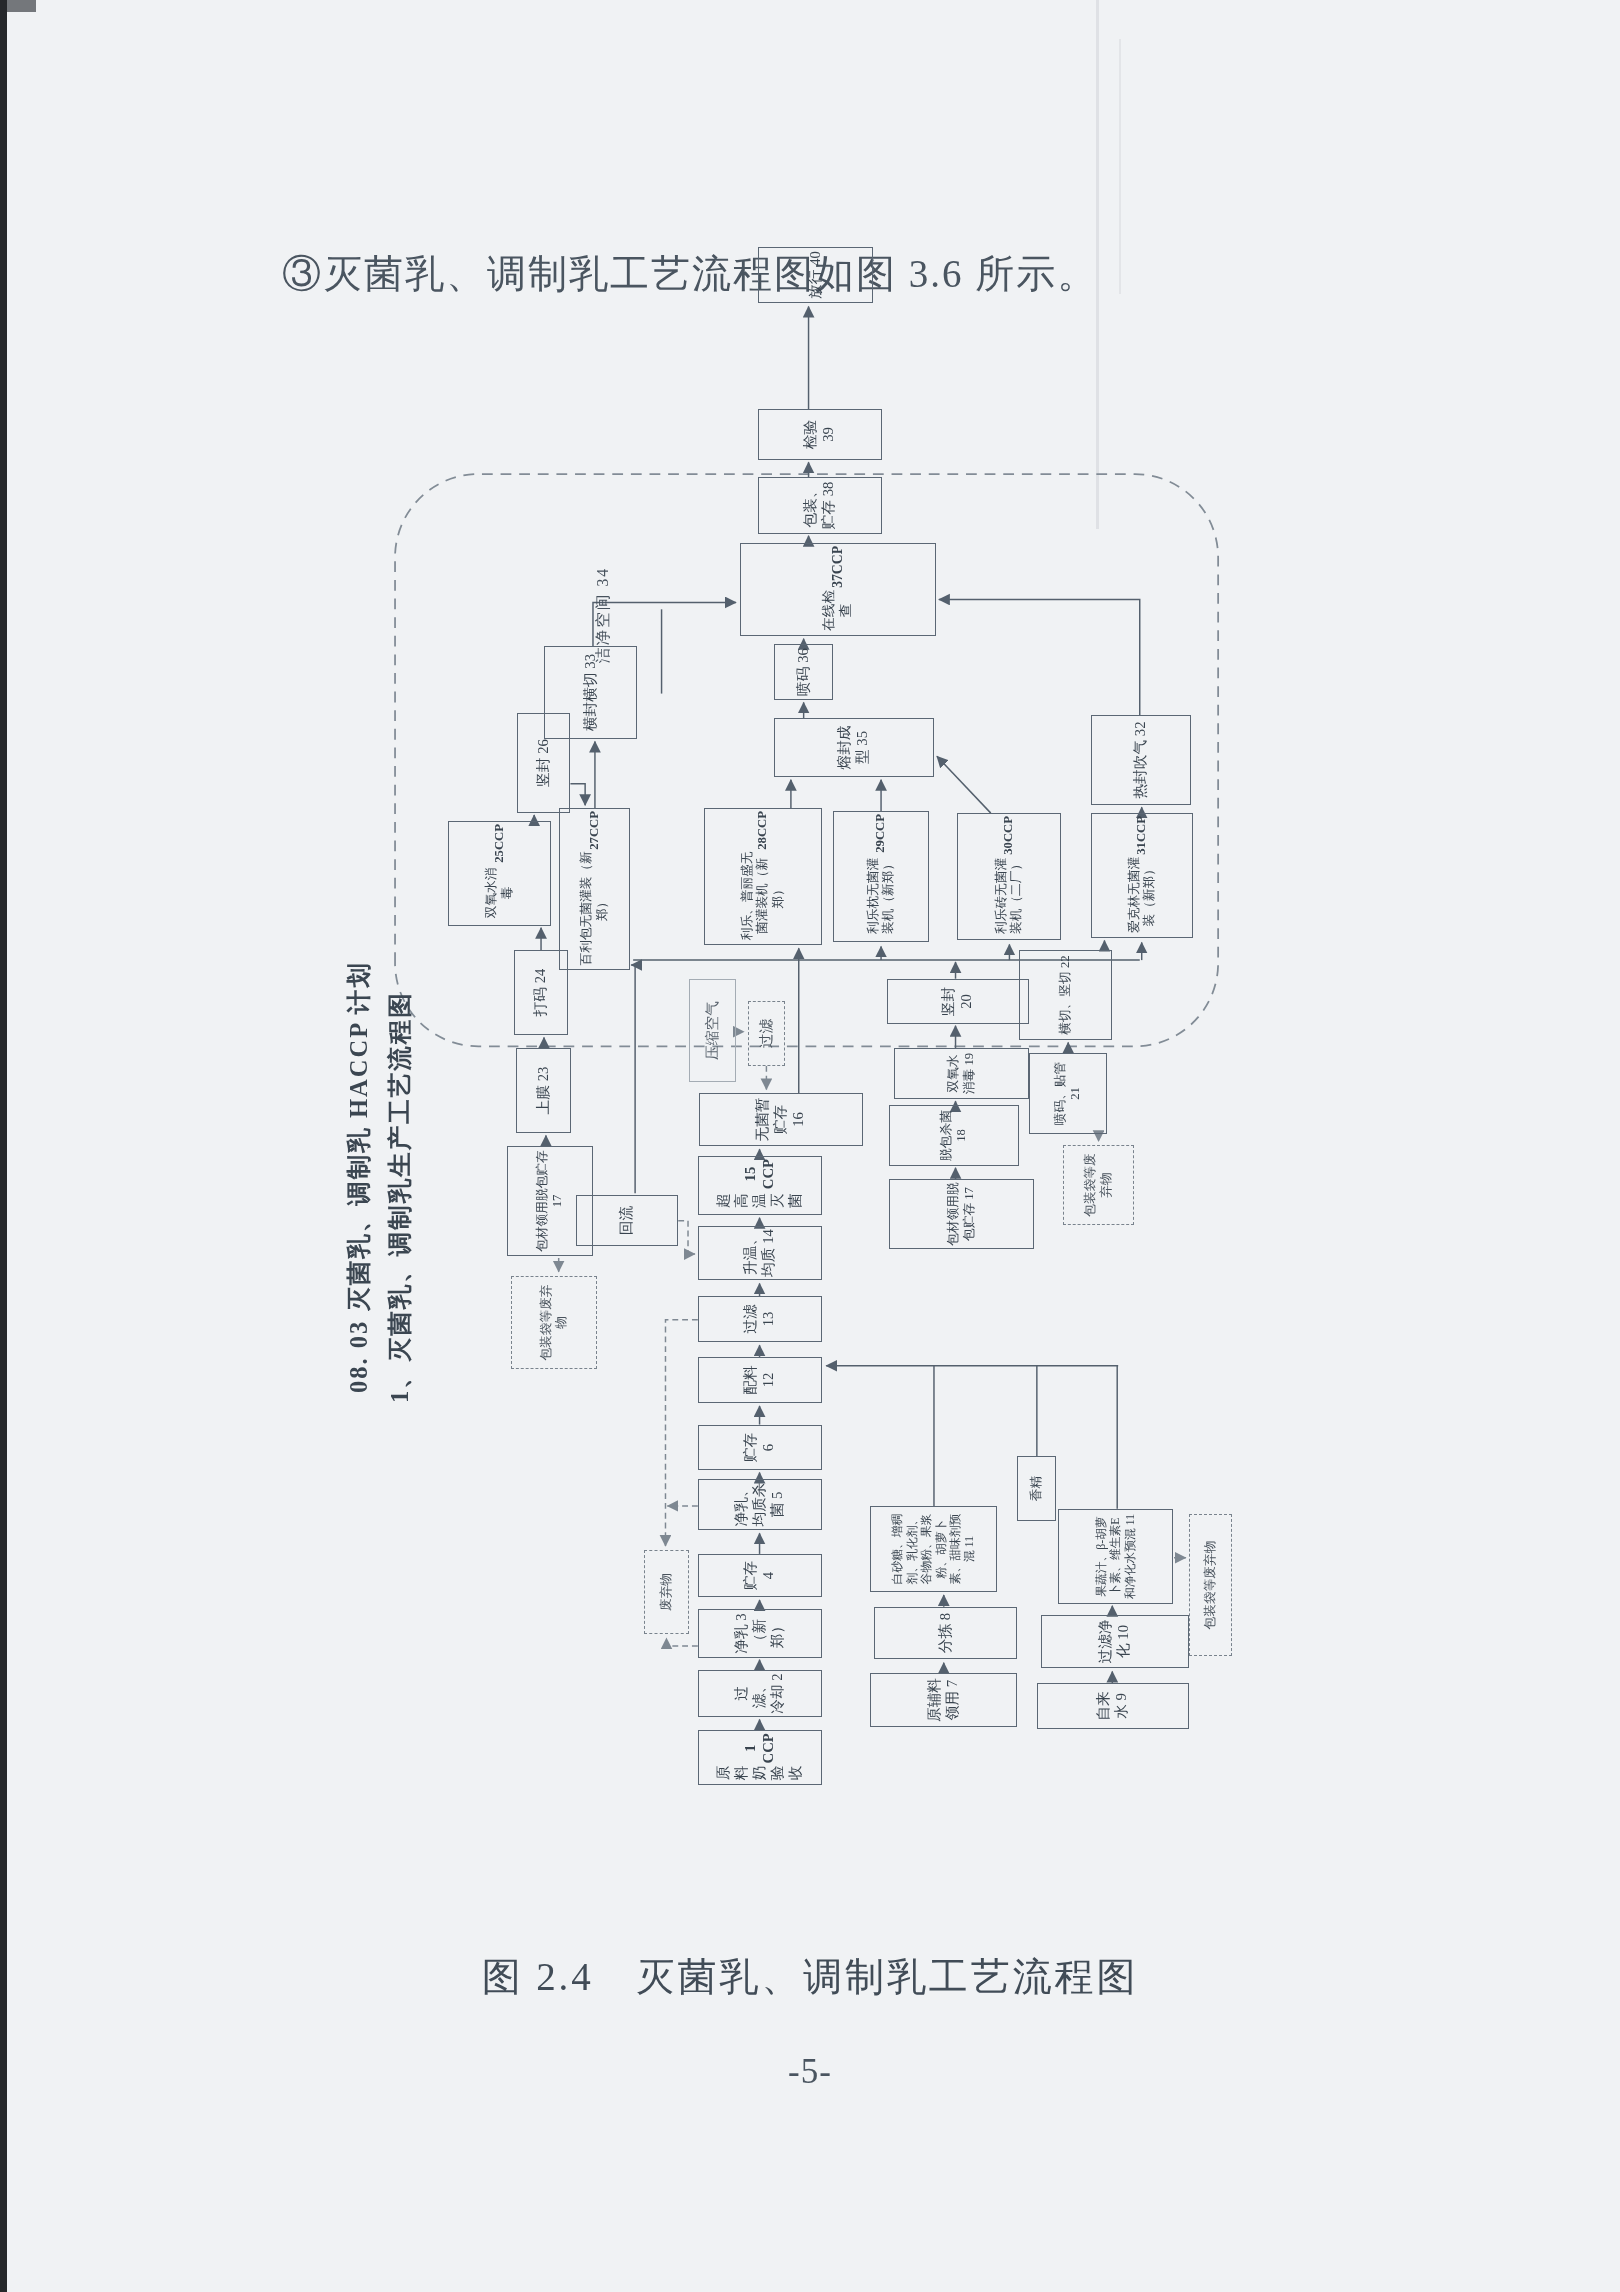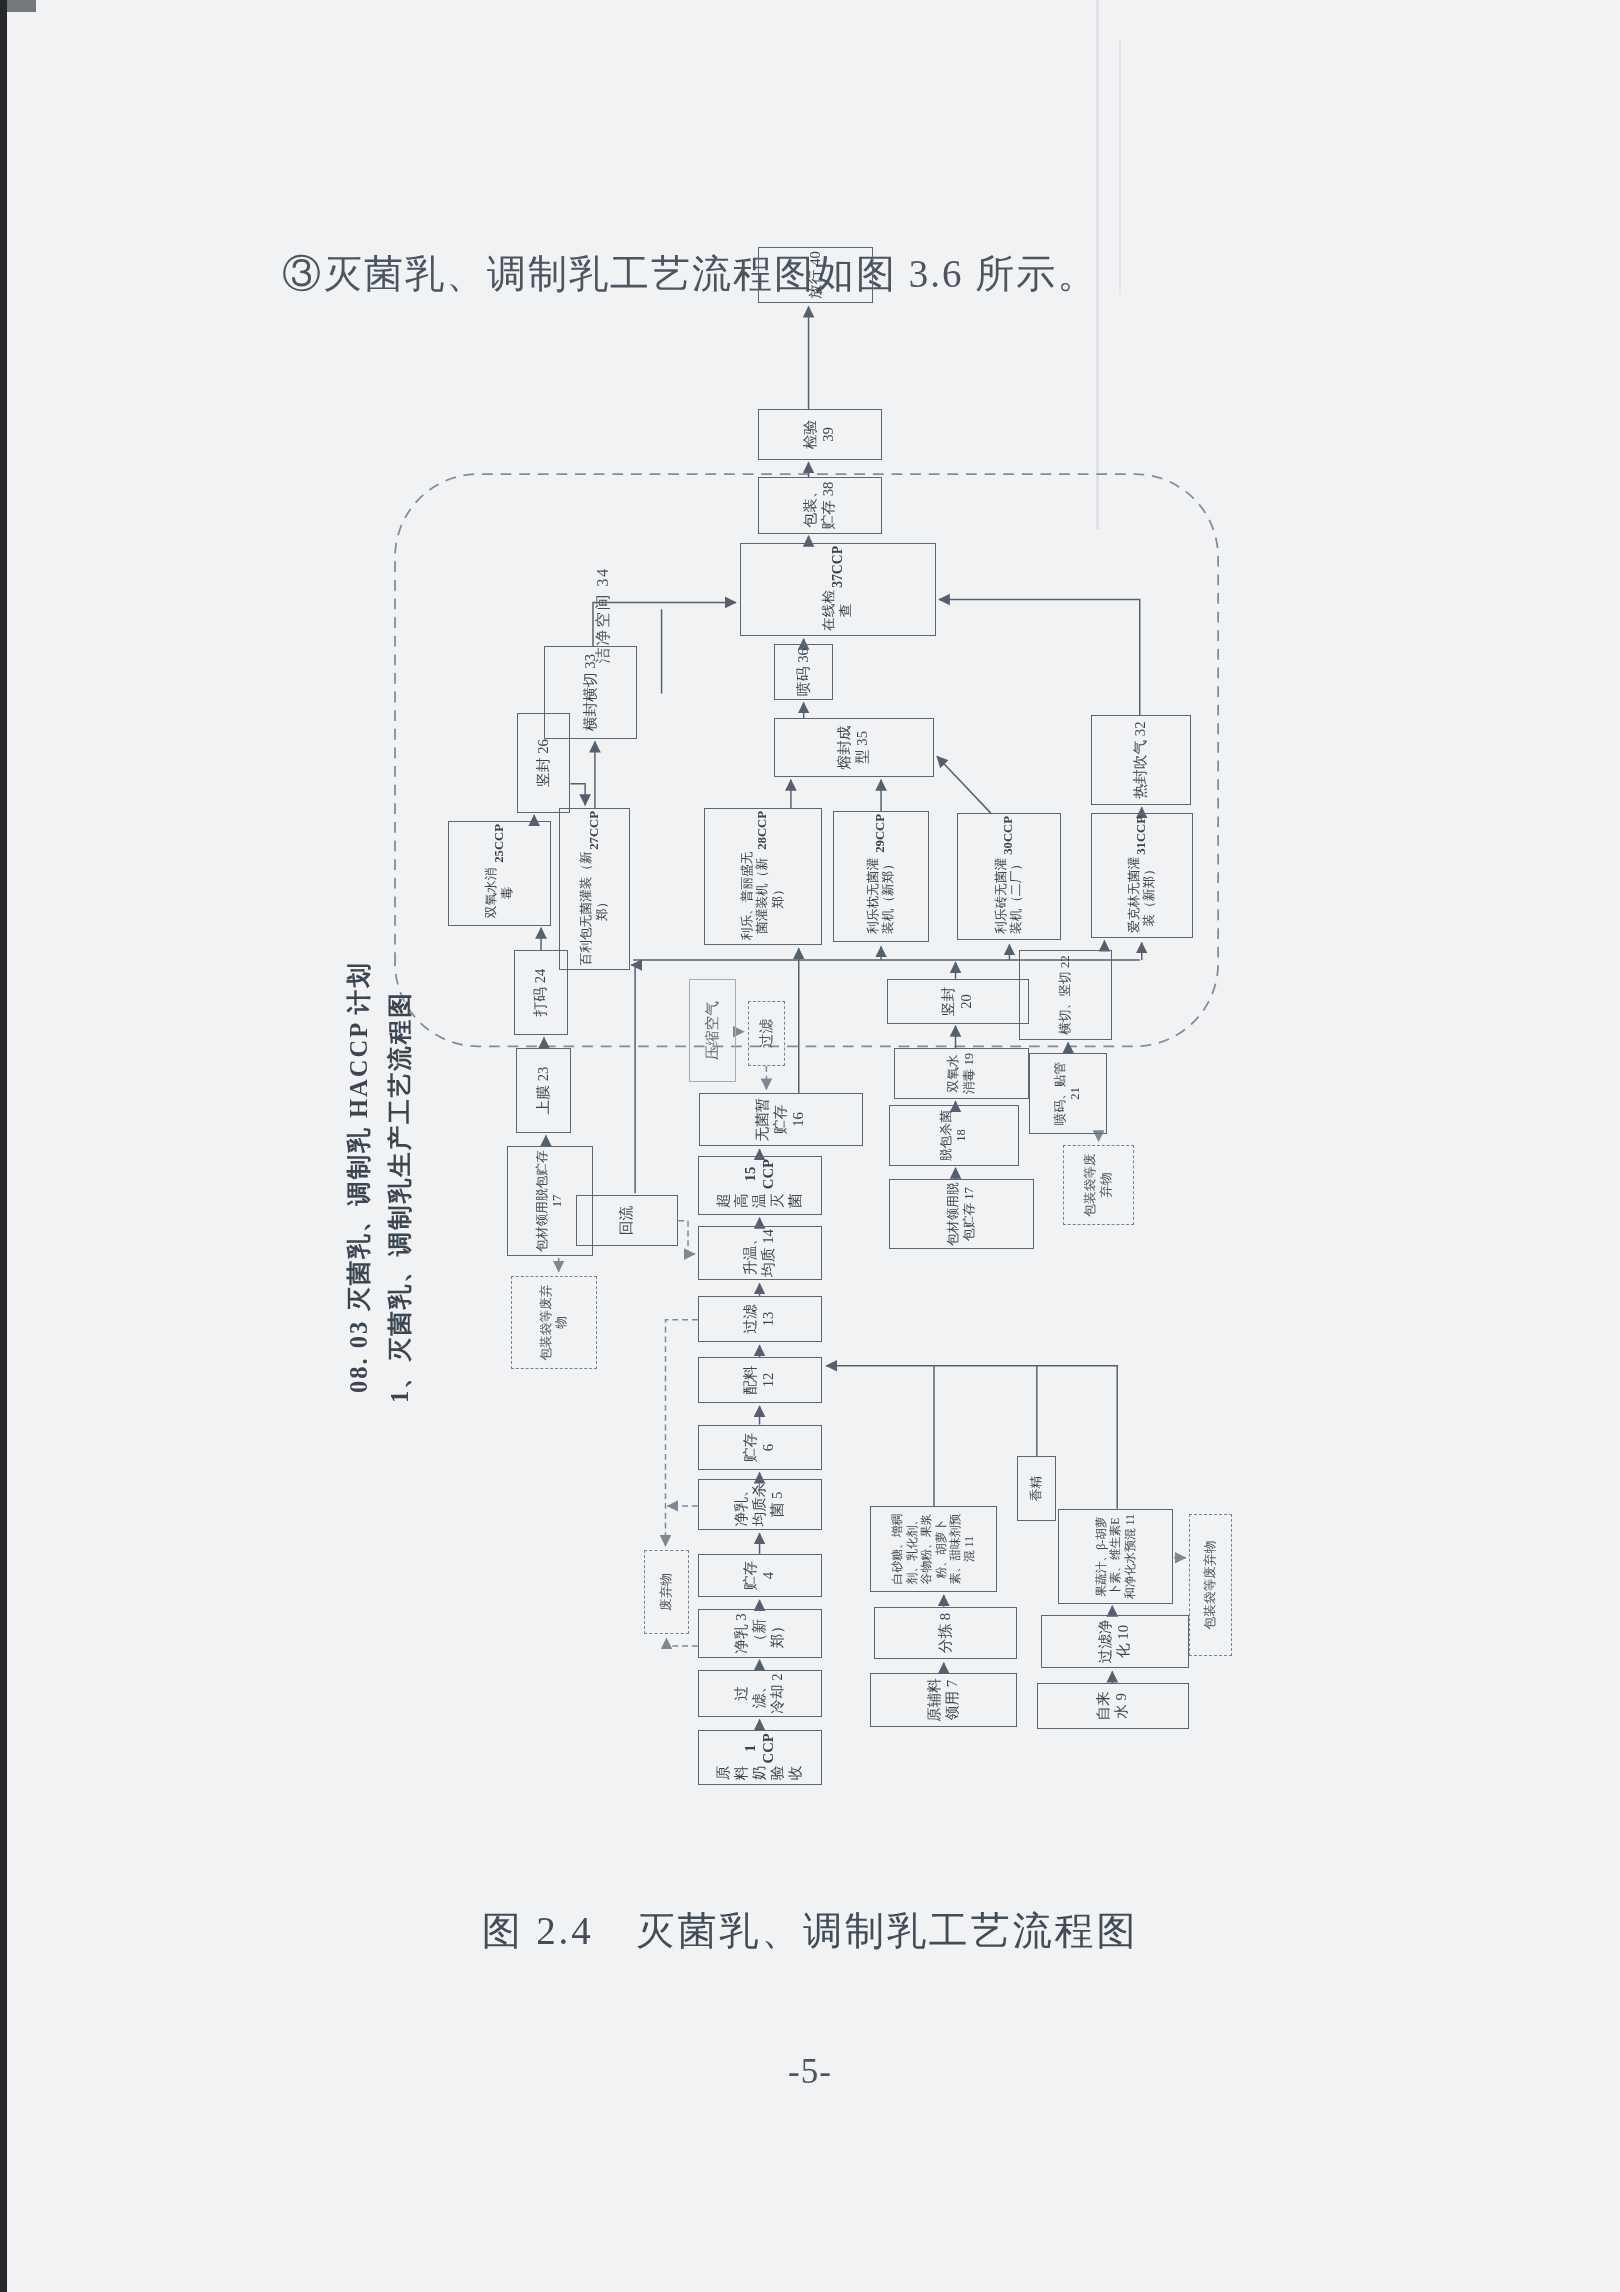--- a/index.html
+++ b/index.html
@@ -3,21 +3,21 @@
 <meta charset="utf-8">
 <style>
   html,body{margin:0;padding:0;background:#9a9da1;}
   .page{position:relative;width:1620px;height:2293px;background:#f0f2f4;overflow:hidden;
         font-family:"Liberation Serif",serif;}
   .scan-edge-left{position:absolute;left:0;top:0;width:6.9px;height:2293px;background:#26282b;}
   .scan-smudge{position:absolute;left:6.9px;top:0;width:29px;height:11.8px;background:#4b4e53;opacity:.75;}
   .scan-line-1{position:absolute;left:1096px;top:0;width:2.9px;height:529px;background:#dfe1e5;}
   .scan-line-2{position:absolute;left:1119px;top:39px;width:2px;height:255px;background:#e3e5e8;}
   .para{position:absolute;left:282px;top:247px;font-size:39px;color:#4a5560;letter-spacing:2px;white-space:nowrap;}
-  .caption{position:absolute;left:0;right:0;top:1904px;text-align:center;font-size:39px;color:#414c57;letter-spacing:2.9px;}
+  .caption{position:absolute;left:0;right:0;top:1950px;text-align:center;font-size:39px;color:#414c57;letter-spacing:2.9px;}
   .pageno{position:absolute;left:0;right:0;top:2052px;text-align:center;font-size:35px;color:#4a5560;letter-spacing:1px;}
   .chart-wrap{position:absolute;left:338px;top:235px;width:897px;height:1558px;}
   .chart-land{position:absolute;left:0;top:0;width:1558px;height:897px;
               transform-origin:0 0;transform:rotate(-90deg) translateX(-1558px);}
   .chart-land svg{position:absolute;left:0;top:0;}
   .node{position:absolute;border:1.4px solid #5b6774;display:flex;align-items:center;justify-content:center;
         text-align:center;color:#39444f;line-height:1.22;box-sizing:border-box;padding:2px;
         font-family:"Liberation Serif",serif;}
   .node b{font-weight:bold;}
   .node.dashed{border:1.6px dashed #79838d;color:#49535d;}

